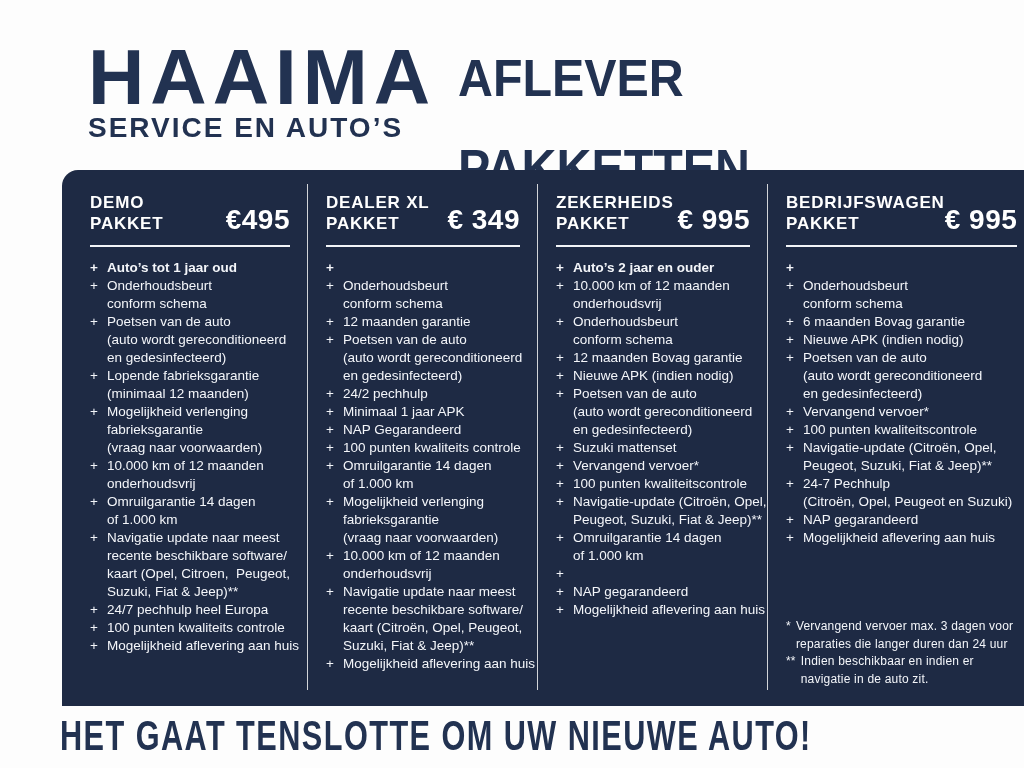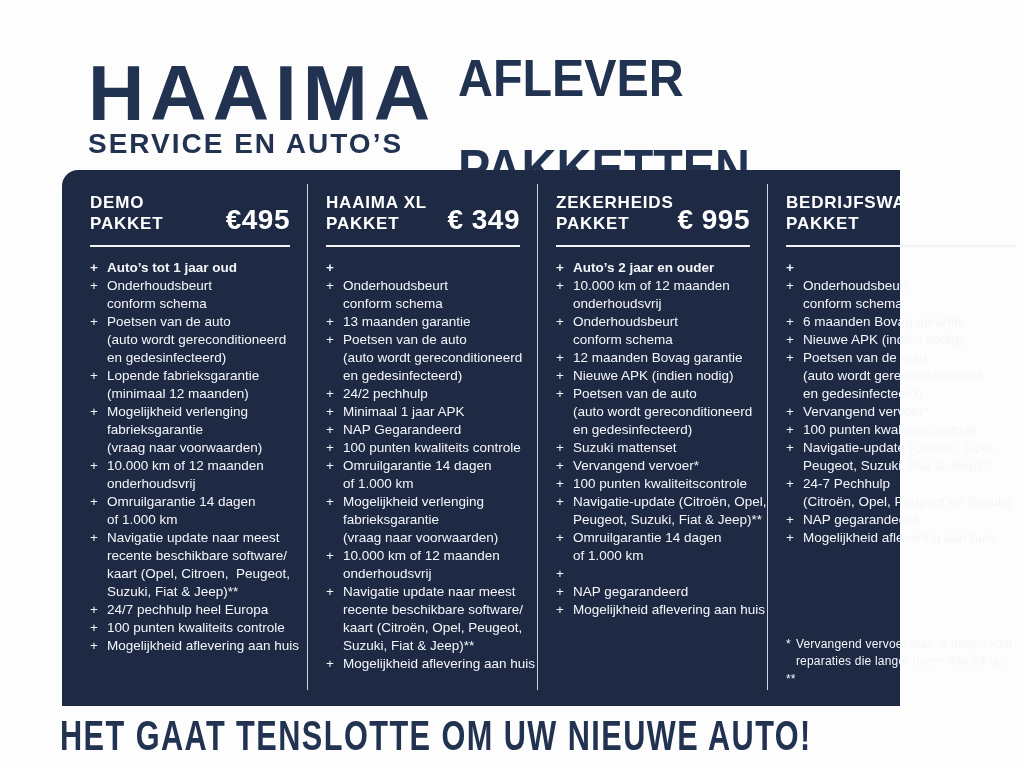--- a/index.html
+++ b/index.html
@@ -10,38 +10,38 @@
   *{box-sizing:border-box;margin:0;padding:0;}
   html,body{width:1024px;height:768px;}
   body{
     position:relative;
     background:#fdfdfd;
     font-family:"Liberation Sans", sans-serif;
     overflow:hidden;
     color:var(--navy);
   }
   
-  .brand{position:absolute;left:88px;top:62px;}
+  .brand{position:absolute;left:88px;top:46px;}
   .brand-name{
     font-size:78px;line-height:62px;font-weight:800;
     letter-spacing:6px;color:var(--navy);white-space:pre;
   }
   .brand-tagline{
     font-size:28px;line-height:30px;font-weight:700;
     letter-spacing:2px;color:var(--navy);margin-top:5px;white-space:pre;
   }
   .page-title{
     position:absolute;left:458px;top:56px;
     font-size:52px;line-height:45px;font-weight:800;
     color:var(--navy);transform:scaleX(.93);transform-origin:left top;
     white-space:pre;
   }
   
   .panel{
-    position:absolute;left:62px;top:170px;width:838px;height:536px;
+    position:absolute;left:62px;top:170px;width:962px;height:536px;
     background:var(--panel);
     border-radius:16px 0 0 0;
     display:grid;
     grid-template-columns:246px 230px 230px 1fr;
   }
   .col{
     position:relative;
     display:flex;flex-direction:column;
     padding:22px 12px 16px 18px;
     color:var(--list-text);
@@ -164,37 +164,37 @@
           <span class="item-text">100 punten kwaliteits controle</span>
         </li>
         <li>
           <span class="marker">+</span>
           <span class="item-text">Mogelijkheid aflevering aan huis</span>
         </li>
       </ul>
     </section>
     <section class="col">
       <div class="pkg-header">
-        <div class="pkg-title">HAAIMA XL
+        <div class="pkg-title">DEALER XL
 PAKKET</div>
         <div class="pkg-price">€ 349</div>
       </div>
       <div class="pkg-rule"></div>
       <ul class="pkg-list">
         <li class="bold">
           <span class="marker">+</span>
         </li>
         <li>
           <span class="marker">+</span>
           <span class="item-text">Onderhoudsbeurt
 conform schema</span>
         </li>
         <li>
           <span class="marker">+</span>
-          <span class="item-text">13 maanden garantie</span>
+          <span class="item-text">12 maanden garantie</span>
         </li>
         <li>
           <span class="marker">+</span>
           <span class="item-text">Poetsen van de auto
 (auto wordt gereconditioneerd
 en gedesinfecteerd)</span>
         </li>
         <li>
           <span class="marker">+</span>
           <span class="item-text">24/2 pechhulp</span>
@@ -369,18 +369,20 @@
         </li>
       </ul>
       <div class="footnotes">
         <div class="note">
           <span class="note-marker">*</span>
           <span class="note-text">Vervangend vervoer max. 3 dagen voor
 reparaties die langer duren dan 24 uur</span>
         </div>
         <div class="note">
           <span class="note-marker">**</span>
+          <span class="note-text">Indien beschikbaar en indien er
+navigatie in de auto zit.</span>
         </div>
       </div>
     </section>
   </div>
 
 <div class="footer-headline">HET GAAT TENSLOTTE OM UW NIEUWE AUTO!</div>
 
 </body></html>

